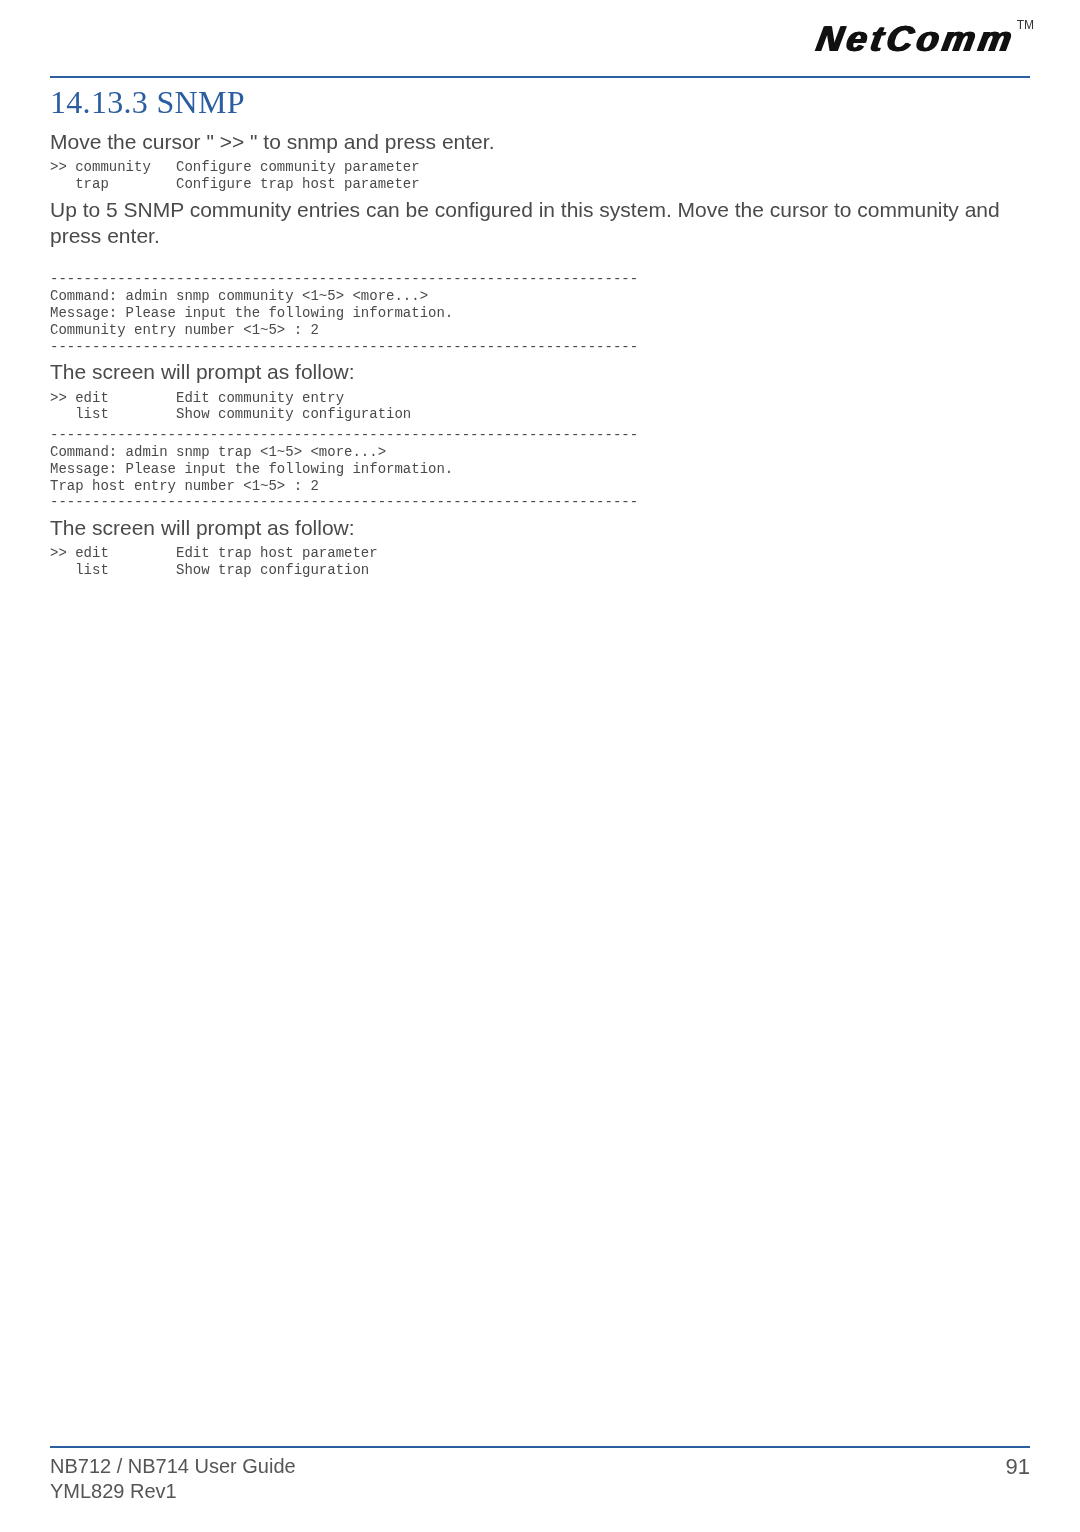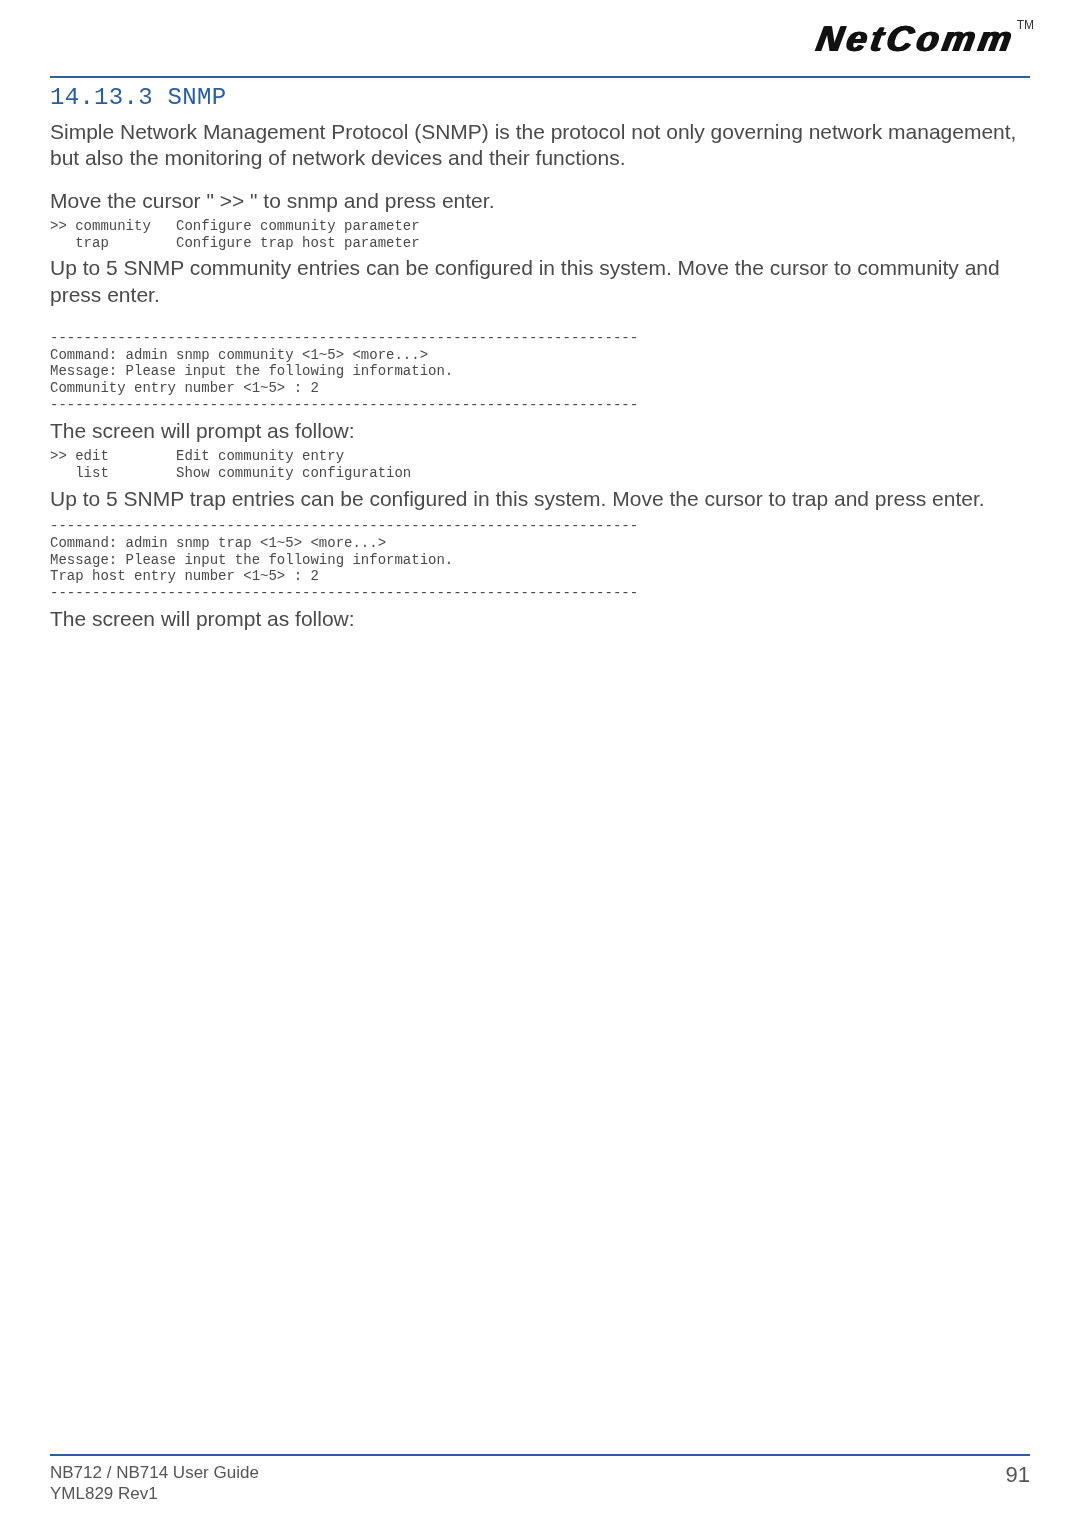--- a/index.html
+++ b/index.html
@@ -44,23 +44,23 @@
     color: #333;
     margin-left: 2px;
     font-weight: normal;
   }
   .header-rule {
     border: none;
     border-top: 2px solid #2a5ea0;
     margin: 56px 0 6px 0;
   }
   .section-heading {
-    font-family: Liberation Mono, monospace;
+    font-family: Liberation Serif, serif;
     color: #2a5ea0;
-    font-size: 24px;
+    font-size: 32px;
     margin: 0 0 8px 0;
     font-weight: normal;
     font-stretch: condensed;
     letter-spacing: 0.3px;
   }
   .body-text {
     font-family: "Arial Narrow", Arial, sans-serif;
     font-size: 21px;
     color: #4a4a4a;
     line-height: 1.25;
@@ -82,21 +82,21 @@
     left: 50px;
     right: 50px;
   }
   .footer-rule {
     border: none;
     border-top: 2px solid #2a5ea0;
     margin: 0 0 6px 0;
   }
   .footer-left {
     font-family: "Arial Narrow", Arial, sans-serif;
-    font-size: 17px;
+    font-size: 20px;
     color: #555;
     line-height: 1.25;
     float: left;
     font-stretch: condensed;
   }
   .footer-right {
     font-family: "Arial Narrow", Arial, sans-serif;
     font-size: 22px;
     color: #555;
     float: right;
@@ -110,49 +110,49 @@
 <div class="page">
 
   <div class="logo-area">
     <span class="logo-text">NetComm</span><span class="tm">TM</span>
   </div>
 
   <hr class="header-rule">
 
   <h2 class="section-heading">14.13.3 SNMP</h2>
 
-  <p class="body-text">Simple Network Management Protocol (SNMP) is the protocol not only governing network management, but also the monitoring of network devices and their functions.</p>
   <p class="body-text" style="margin-bottom:4px;">Move the cursor " &gt;&gt; " to snmp and press enter.</p>
 
   <pre class="mono">&gt;&gt; community   Configure community parameter
    trap        Configure trap host parameter</pre>
 
   <p class="body-text" style="margin-bottom:22px;">Up to 5 SNMP community entries can be configured in this system. Move the cursor to community and press enter.</p>
 
   <pre class="mono">----------------------------------------------------------------------
 Command: admin snmp community &lt;1~5&gt; &lt;more...&gt;
 Message: Please input the following information.
 Community entry number &lt;1~5&gt; : 2
 ----------------------------------------------------------------------</pre>
 
   <p class="body-text" style="margin-bottom:4px;">The screen will prompt as follow:</p>
 
   <pre class="mono">&gt;&gt; edit        Edit community entry
    list        Show community configuration</pre>
 
-  <p class="body-text" style="margin-bottom:6px;">Up to 5 SNMP trap entries can be configured in this system. Move the cursor to trap and press enter.</p>
 
   <pre class="mono">----------------------------------------------------------------------
 Command: admin snmp trap &lt;1~5&gt; &lt;more...&gt;
 Message: Please input the following information.
 Trap host entry number &lt;1~5&gt; : 2
 ----------------------------------------------------------------------</pre>
 
   <p class="body-text" style="margin-bottom:4px;">The screen will prompt as follow:</p>
 
+  <pre class="mono">&gt;&gt; edit        Edit trap host parameter
+   list        Show trap configuration</pre>
 
   <div class="footer">
     <hr class="footer-rule">
     <div class="footer-left">
       <div>NB712 / NB714 User Guide</div>
       <div>YML829 Rev1</div>
     </div>
     <div class="footer-right">91</div>
   </div>
 

